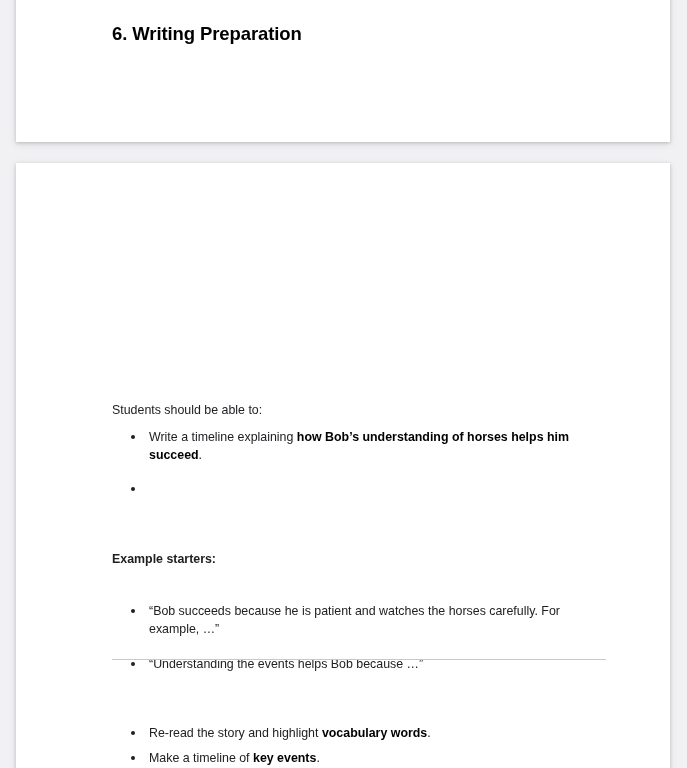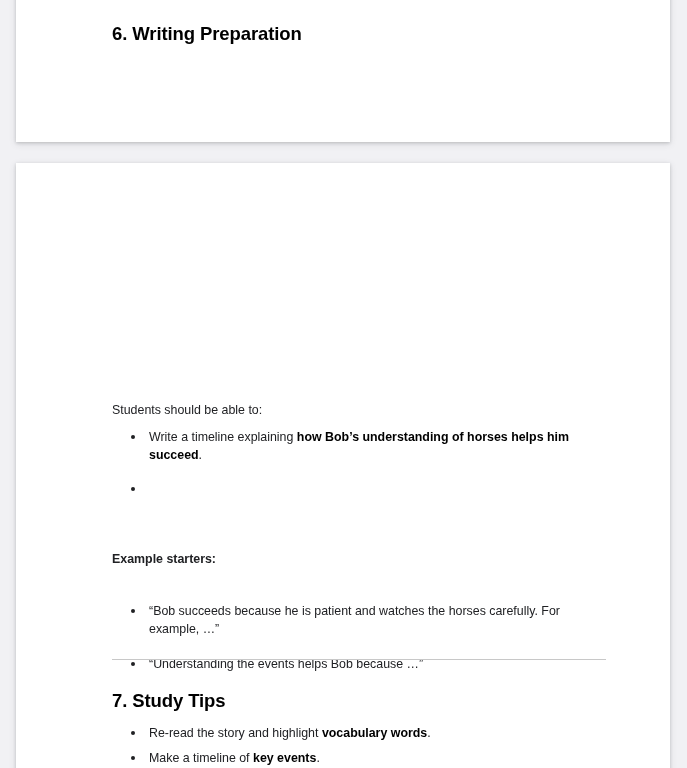--- a/index.html
+++ b/index.html
@@ -170,23 +170,20 @@
         <ul class="bullets bullets-2">
             <li><span class="bullet-dot"></span><span><span>“Bob succeeds because he is patient and watches the horses carefully. For example, …”</span></span></li>
             <li><span class="bullet-dot"></span><span><span>“Understanding the events helps Bob because …”</span></span></li>
           </ul>
       </div>
 
       <div class="slot slot-rule">
         <hr class="rule">
       </div>
 
-      <div class="slot slot-study-head">
-        <h1 class="section-heading">7. Study Tips</h1>
-      </div>
 
       <div class="slot slot-bullets-3">
         <ul class="bullets bullets-3">
             <li><span class="bullet-dot"></span><span><span>Re-read the story and highlight </span><b>vocabulary words</b><span>.</span></span></li>
             <li><span class="bullet-dot"></span><span><span>Make a timeline of </span><b>key events</b><span>.</span></span></li>
           </ul>
       </div>
 
     </div>
   </div>

